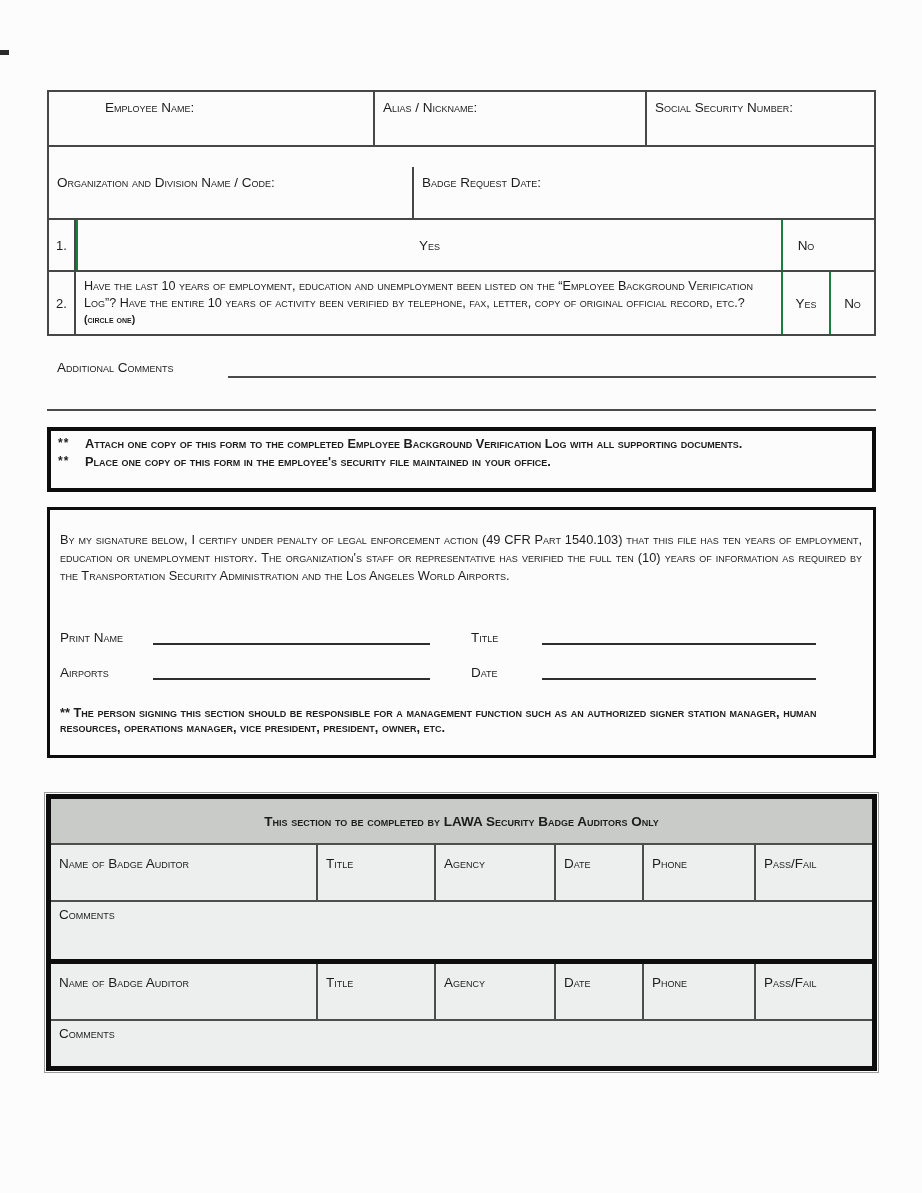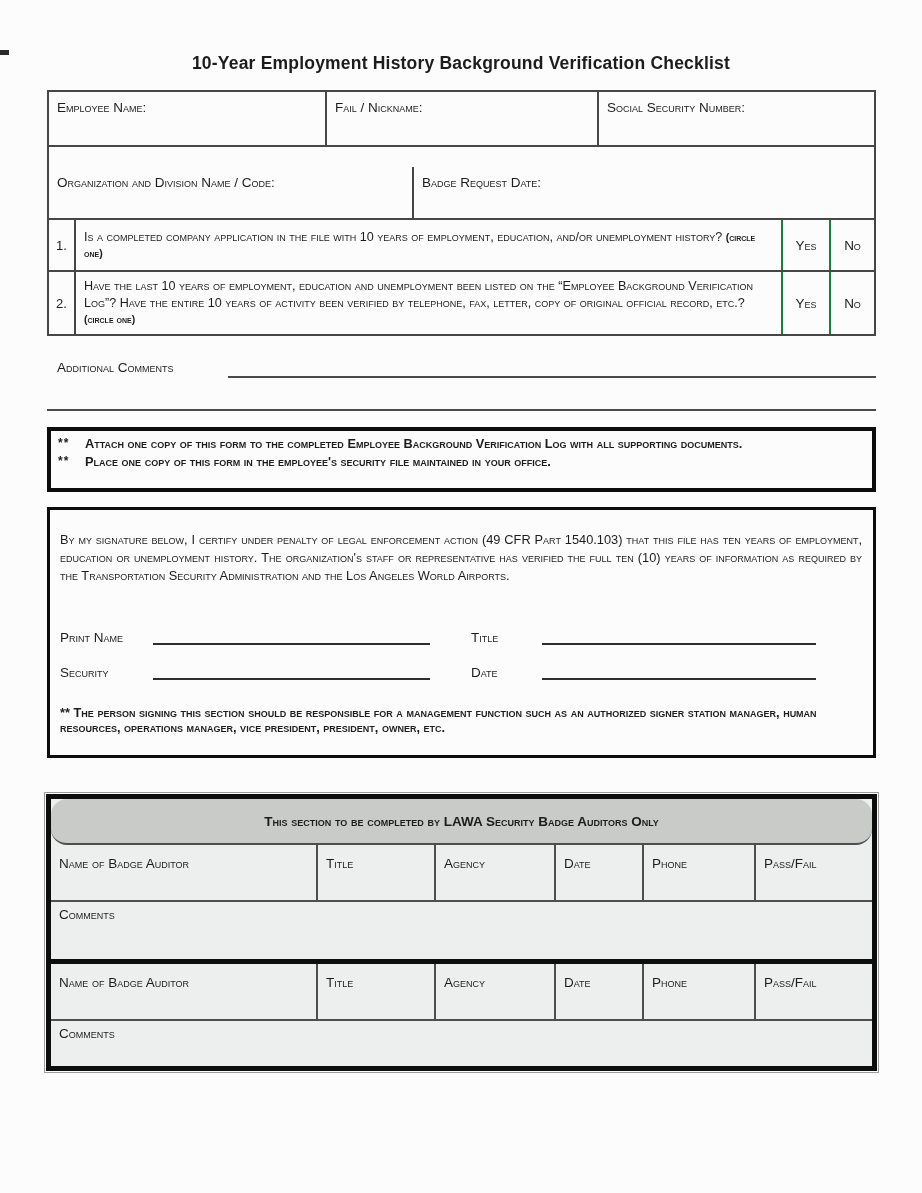--- a/index.html
+++ b/index.html
@@ -14,21 +14,21 @@
   .a1 { left:0; top:50px; width:9px; height:5px; }
 
   .title {
     position:absolute; top:53px; left:0; right:0; text-align:center;
     font-size:17.5px; font-weight:bold; letter-spacing:.2px;
   }
 
   
   .info-table { position:absolute; left:47px; top:90px; width:829px; border:2px solid #474747; }
   .irow { display:grid; }
-  .r1 { grid-template-columns:276px 272px 1fr; height:55px; border-bottom:2px solid #474747; }
+  .r1 { grid-template-columns:276px 272px 1fr; height:55px; border-bottom:2px solid #474747;padding-left:48px; }
   .r2 { grid-template-columns:363px 1fr; height:51px;margin-top:20px; }
   .icell { padding:6px 8px; }
   .r1 .icell + .icell, .r2 .icell + .icell { border-left:2px solid #474747; }
   .lbl { font-size:13.5px; }
 
   
   .q-table { position:absolute; left:47px; top:218px; width:829px; border:2px solid #474747; }
   .qrow { display:grid; grid-template-columns:27px 1fr 48px 45px; }
   .qrow.q1 { height:52px; border-bottom:2px solid #474747; }
   .qrow.q2 { height:62px; }
@@ -63,68 +63,61 @@
   .sline { border-bottom:2px solid #2e2e2e; height:14px; }
   .s1 { width:277px; }
   .s2 { flex:1; margin-right:46px; }
   .cert-note { margin-top:25px; font-weight:bold; font-size:12.8px; line-height:15px; }
 
   
   .lawa { position:absolute; left:44px; top:792px; width:835px; border:1px solid #9b9b9b; background:#fff; padding:1px; }
   .lawa-inner { border:5px solid #0d0d0d; background:#edefee; }
   .band { height:46px; background:#c9cbc9; border-bottom:2px solid #4e4e4e;
     display:flex; align-items:center; justify-content:center;
-    font-weight:bold; font-size:13.5px;border-radius:16px; }
+    font-weight:bold; font-size:13.5px; }
   .aud-head { display:grid; grid-template-columns:265px 118px 120px 88px 112px 1fr; height:55px; }
   .aud-cell { padding:11px 8px; font-size:13.5px; }
   .aud-cell + .aud-cell { border-left:2px solid #4e4e4e; }
   .aud-comments { border-top:2px solid #4e4e4e; padding:5px 8px; font-size:13.5px; }
   .cm1 { height:59px; }
   .cm2 { height:47px; }
   .divider { height:5px; background:#0d0d0d; }
 </style>
 </head>
 <body>
 
 <div class="page">
   <div class="artifact a1"></div>
 
-  <div class="title">10-Year Employment History Background Verification Checklist</div>
 
   <div class="info-table">
     <div class="irow r1">
       <div class="icell">
         <span class="lbl sc">Employee Name:</span>
       </div>
       <div class="icell">
-        <span class="lbl sc">Fail / Nickname:</span>
+        <span class="lbl sc">Alias / Nickname:</span>
       </div>
       <div class="icell">
         <span class="lbl sc">Social Security Number:</span>
       </div>
     </div>
     <div class="irow r2">
       <div class="icell">
         <span class="lbl sc">Organization and Division Name / Code:</span>
       </div>
       <div class="icell">
         <span class="lbl sc">Badge Request Date:</span>
       </div>
     </div>
   </div>
 
   <div class="q-table">
     <div class="qrow q1">
       <div class="qnum">1.</div>
-      <div class="qtext">
-        <div>
-          <span class="sc">Is a completed company application in the file with 10 years of employment, education, and/or unemployment history?</span>
-          <span class="circle-note sc">(circle one)</span>
-        </div>
-      </div>
       <div class="qyn sc">Yes</div>
       <div class="qyn sc">No</div>
     </div>
     <div class="qrow q2">
       <div class="qnum">2.</div>
       <div class="qtext">
         <div>
           <span class="sc">Have the last 10 years of employment, education and unemployment been listed on the “Employee Background Verification Log”? Have the entire 10 years of activity been verified by telephone, fax, letter, copy of original official record, etc.?</span>
           <span class="circle-note sc">(circle one)</span>
         </div>
@@ -153,21 +146,21 @@
 
   <div class="cert-box">
     <p class="cert-text sc">By my signature below, I certify under penalty of legal enforcement action (49 CFR Part 1540.103) that this file has ten years of employment, education or unemployment history.  The organization's staff or representative has verified the full ten (10) years of information as required by the Transportation Security Administration and the Los Angeles World Airports.</p>
     <div class="sigrow first">
       <span class="slbl w1 sc">Print Name</span>
       <div class="sline s1"></div>
       <span class="slbl w2 sc">Title</span>
       <div class="sline s2"></div>
     </div>
     <div class="sigrow">
-      <span class="slbl w1 sc">Security</span>
+      <span class="slbl w1 sc">Airports</span>
       <div class="sline s1"></div>
       <span class="slbl w2 sc">Date</span>
       <div class="sline s2"></div>
     </div>
     <p class="cert-note sc">** The person signing this section should be responsible for a management function such as an authorized signer station manager, human resources, operations manager, vice president, president, owner, etc.</p>
   </div>
 
   <div class="lawa">
     <div class="lawa-inner">
       <div class="band sc">This section to be completed by LAWA Security Badge Auditors Only</div>

